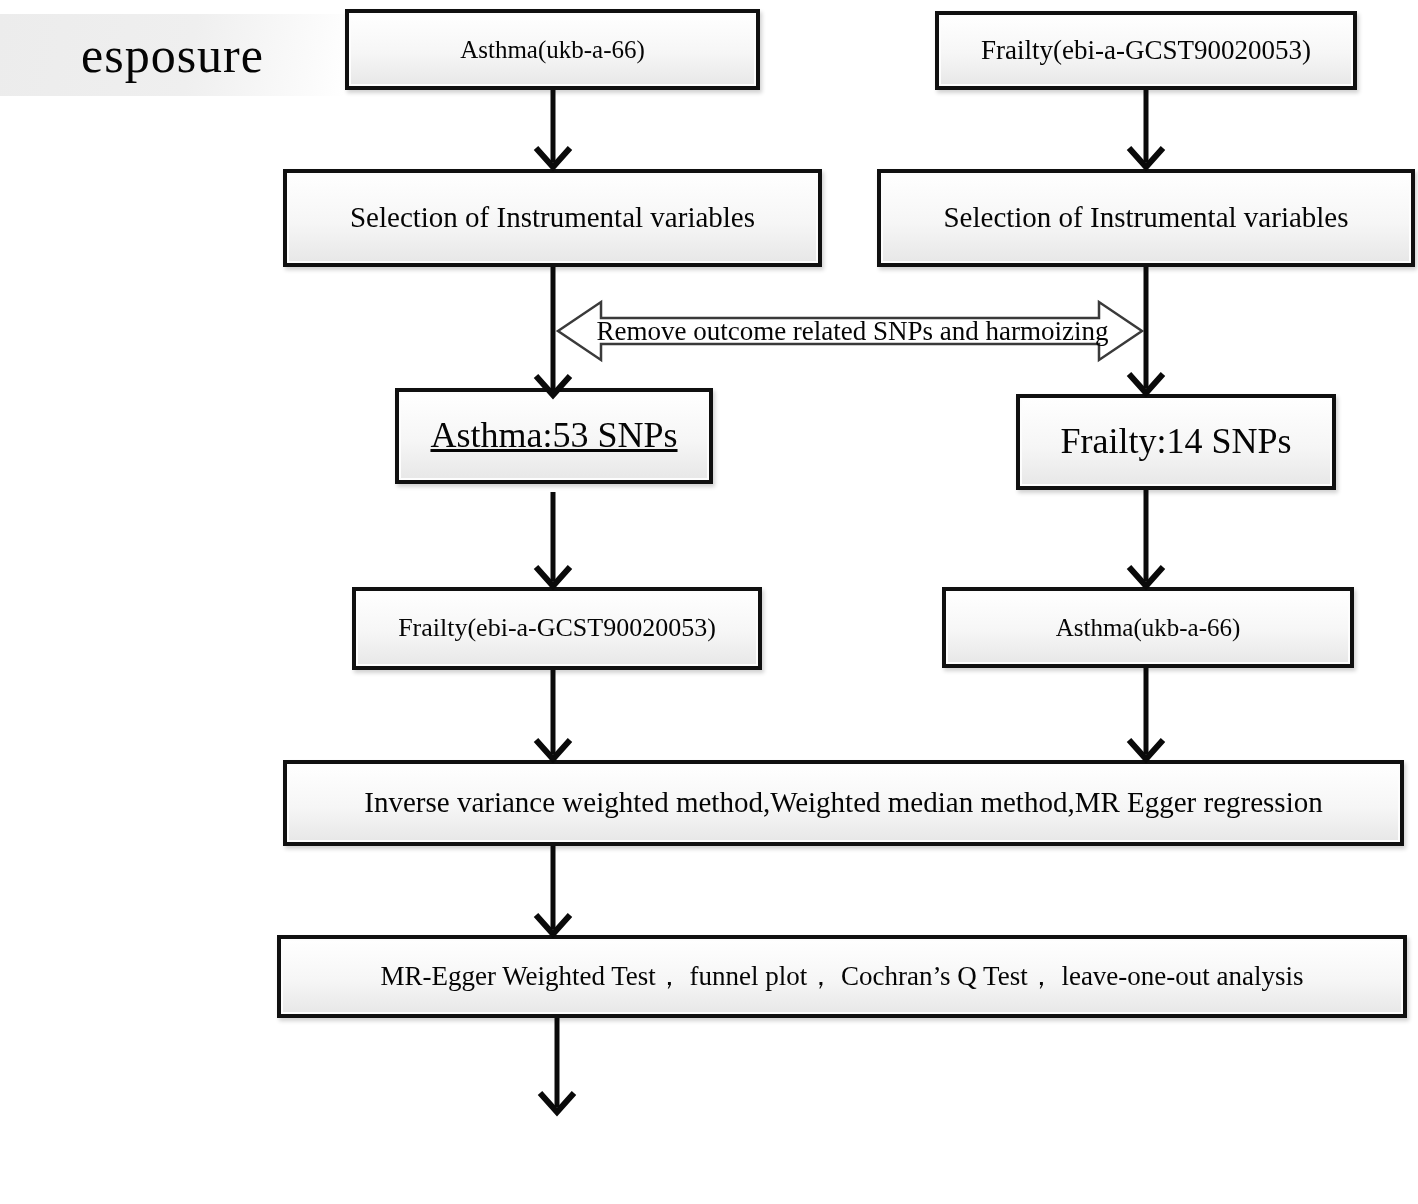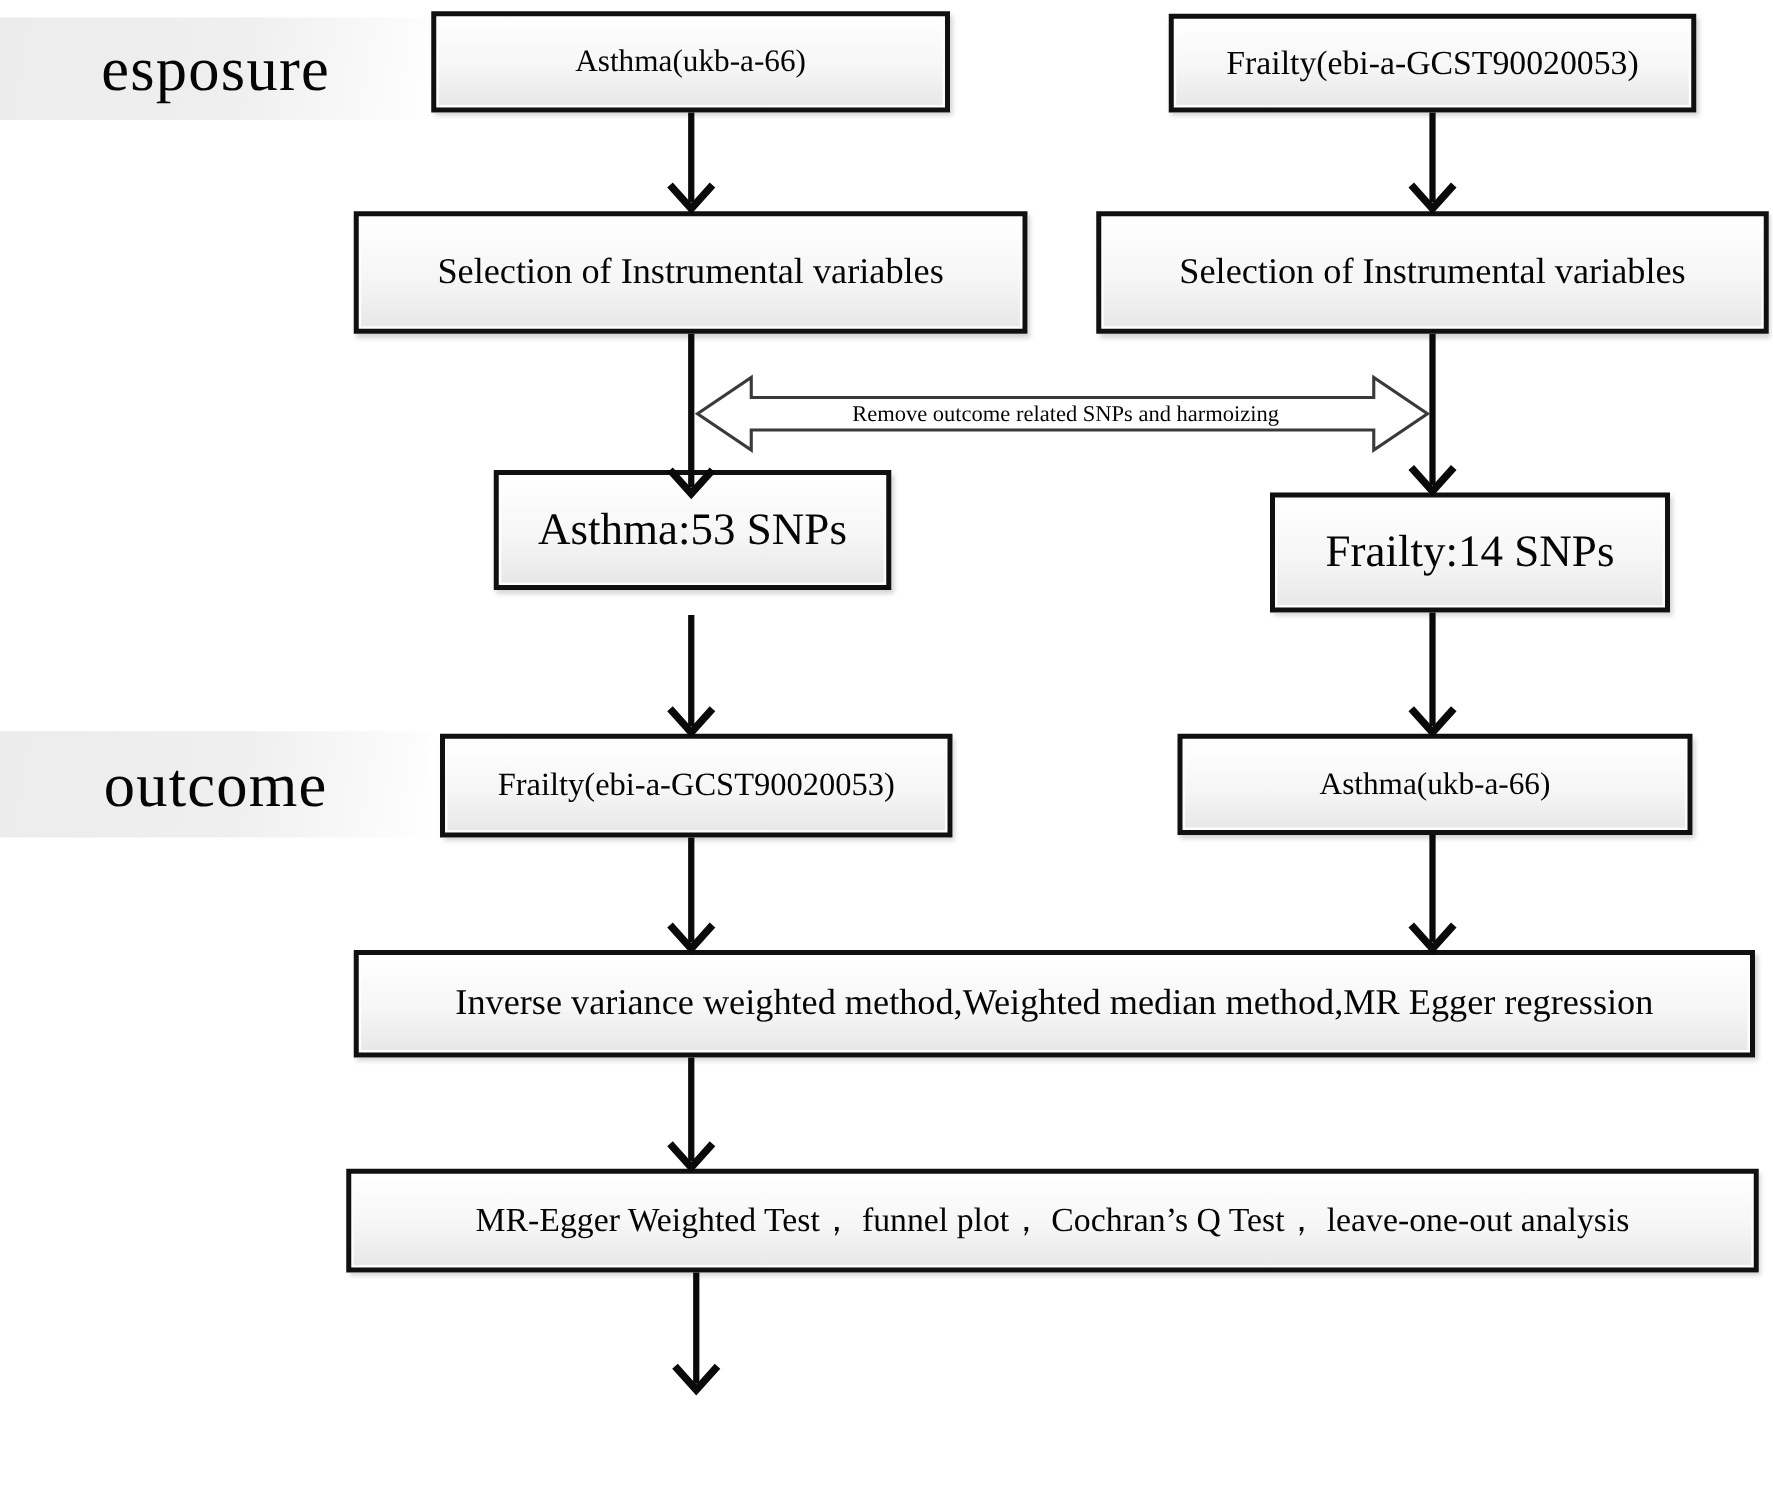--- a/index.html
+++ b/index.html
@@ -47,55 +47,52 @@
     z-index: 4;
     pointer-events: none;
   }
   .harmonize-text {
     position: absolute;
     left: 575px; top: 308px;
     width: 555px; height: 46px;
     display: flex;
     align-items: center;
     justify-content: center;
-    font-size: 18px;
+    font-size: 27px;
     z-index: 5;
     white-space: nowrap;
   }
 </style>
 </head>
 <body>
 
 <div id="canvas">
 
   <div class="rowlabel" style="left:0; top:14px; width:345px; height:82px;">
     <span>esposure</span>
   </div>
 
-  <div class="rowlabel" style="left:0; top:585px; width:345px; height:85px;">
-    <span>outcome</span>
-  </div>
 
   <div class="fbox fs-lg" style="left:345px; top:9px; width:415px; height:81px;">
     <span>Asthma(ukb-a-66)</span>
   </div>
 
   <div class="fbox fs-sm" style="left:935px; top:11px; width:422px; height:79px;">
     <span>Frailty(ebi-a-GCST90020053)</span>
   </div>
 
   <div class="fbox fs-md" style="left:283px; top:169px; width:539px; height:98px;">
     <span>Selection of Instrumental variables</span>
   </div>
 
   <div class="fbox fs-md" style="left:877px; top:169px; width:538px; height:98px;">
     <span>Selection of Instrumental variables</span>
   </div>
 
-  <div class="fbox fs-xl" style="left:395px; top:376px; width:318px; height:96px;">
+  <div class="fbox fs-xl" style="left:395px; top:388px; width:318px; height:96px;text-decoration:underline;">
     <span>Asthma:53 SNPs</span>
   </div>
 
   <div class="fbox fs-xl" style="left:986px; top:394px; width:320px; height:96px;margin-left:30px;">
     <span>Frailty:14 SNPs</span>
   </div>
 
   <div class="fbox fs-xs" style="left:352px; top:587px; width:410px; height:83px;">
     <span>Frailty(ebi-a-GCST90020053)</span>
   </div>

